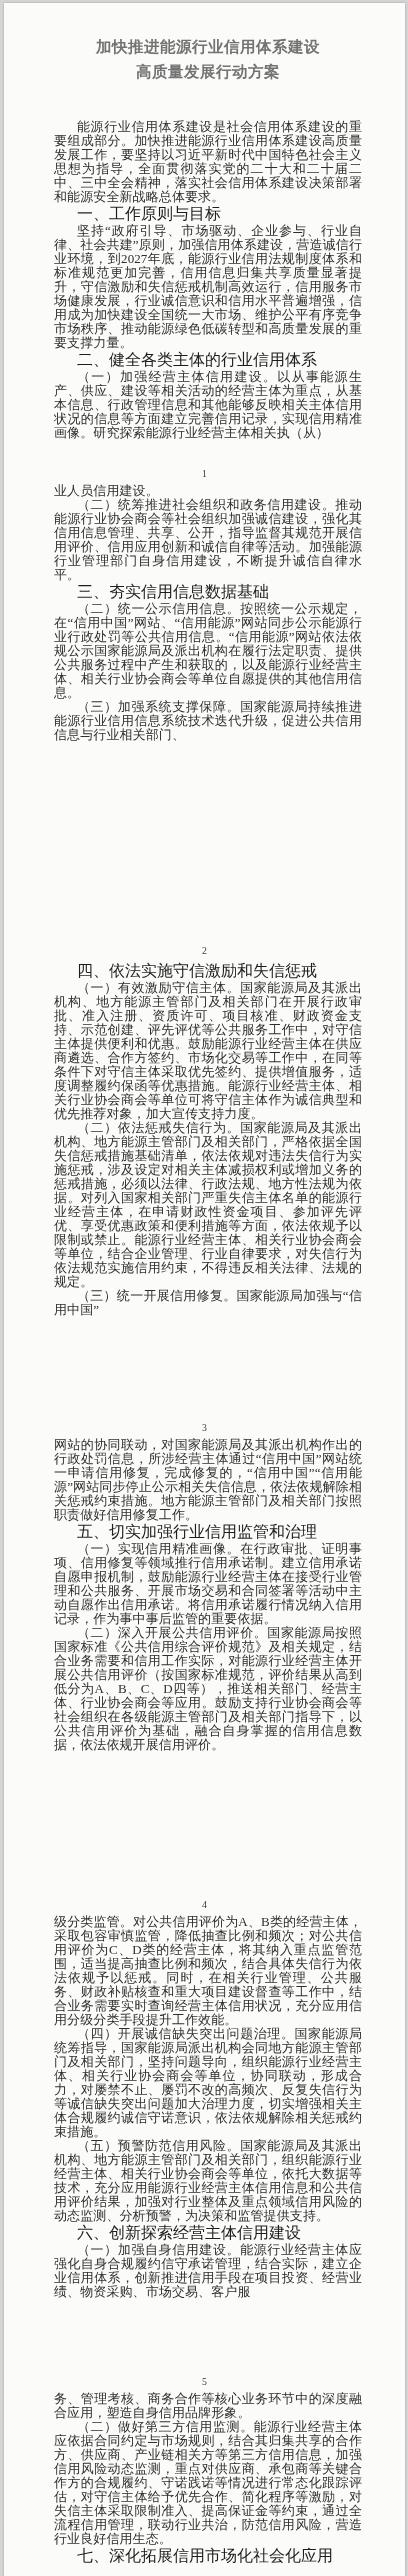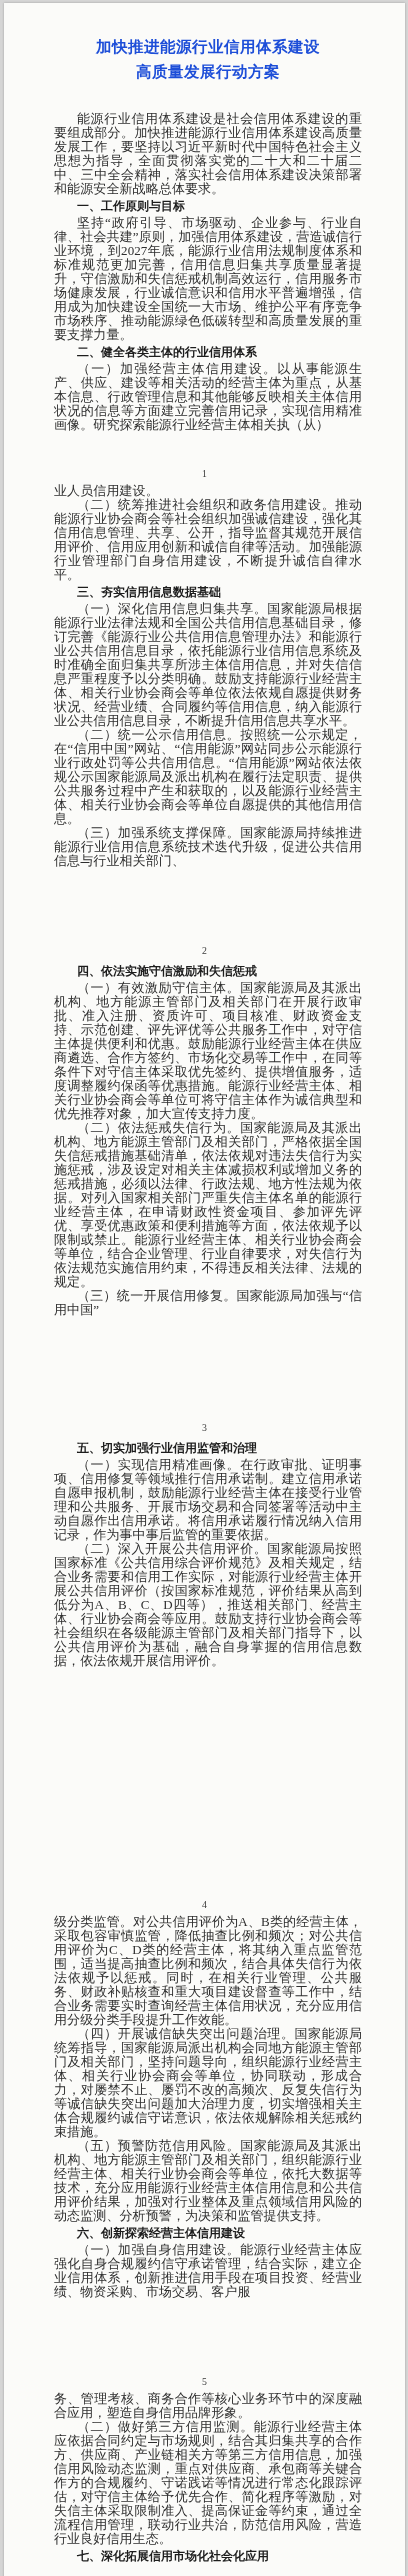--- a/index.html
+++ b/index.html
@@ -23,29 +23,29 @@
     padding:4.1px 43px 0 50px;
     overflow:hidden;
   }
   .page.first{padding-top:0;}
   .b-title{
     font-family:"Liberation Sans","DejaVu Sans",sans-serif;
     font-weight:700;
     font-size:15.5px;
     line-height:25px;
     text-align:center;
-    color:#1d4ed8;
+    color:#737373;
     letter-spacing:0.5px;
   }
   .b-title.t-first{margin-top:31px;}
-  .b-title.t-last{margin-bottom:28px;}
+  .b-title.t-last{margin-bottom:36px;}
   .b-h{
     font-family:"Liberation Sans","DejaVu Sans",sans-serif;
-    font-weight:700;
-    font-size:12px;
+    font-weight:400;
+    font-size:16px;
     line-height:18px;
     text-indent:23px;
     color:#1d1d1d;
     margin:1px 0;
   }
   .b-p,.b-pc{
     font-size:13px;
     line-height:14px;
     text-align:justify;
     letter-spacing:0.1px;
@@ -72,33 +72,33 @@
         <div class="b-h">一、工作原则与目标</div>
         <div class="b-p">坚持“政府引导、市场驱动、企业参与、行业自律、社会共建”原则，加强信用体系建设，营造诚信行业环境，到2027年底，能源行业信用法规制度体系和标准规范更加完善，信用信息归集共享质量显著提升，守信激励和失信惩戒机制高效运行，信用服务市场健康发展，行业诚信意识和信用水平普遍增强，信用成为加快建设全国统一大市场、维护公平有序竞争市场秩序、推动能源绿色低碳转型和高质量发展的重要支撑力量。</div>
         <div class="b-h">二、健全各类主体的行业信用体系</div>
         <div class="b-p">（一）加强经营主体信用建设。以从事能源生产、供应、建设等相关活动的经营主体为重点，从基本信息、行政管理信息和其他能够反映相关主体信用状况的信息等方面建立完善信用记录，实现信用精准画像。研究探索能源行业经营主体相关执（从）</div>
         <div class="pagenum">1</div>
       </div>
       <div class="page">
         <div class="b-pc">业人员信用建设。</div>
         <div class="b-p">（二）统筹推进社会组织和政务信用建设。推动能源行业协会商会等社会组织加强诚信建设，强化其信用信息管理、共享、公开，指导监督其规范开展信用评价、信用应用创新和诚信自律等活动。加强能源行业管理部门自身信用建设，不断提升诚信自律水平。</div>
         <div class="b-h">三、夯实信用信息数据基础</div>
-        <div class="b-p">（一）深化信用信息归集共享。国家能源局根据能源行业法律法规和全国公共信用信息基础目录，修订完善《能源行业公共信用信息管理办法》和能源行业公共信用信息目录，依托能源行业信用信息系统及时准确全面归集共享所涉主体信用信息，并对失信信息严重程度予以分类明确。鼓励支持能源行业经营主体、相关行业协会商会等单位依法依规自愿提供财务状况、经营业绩、合同履约等信用信息，纳入能源行业公共信用信息目录，不断提升信用信息共享水平。</div>
         <div class="b-p">（二）统一公示信用信息。按照统一公示规定，在“信用中国”网站、“信用能源”网站同步公示能源行业行政处罚等公共信用信息。“信用能源”网站依法依规公示国家能源局及派出机构在履行法定职责、提供公共服务过程中产生和获取的，以及能源行业经营主体、相关行业协会商会等单位自愿提供的其他信用信息。</div>
         <div class="b-p">（三）加强系统支撑保障。国家能源局持续推进能源行业信用信息系统技术迭代升级，促进公共信用信息与行业相关部门、</div>
         <div class="pagenum">2</div>
       </div>
       <div class="page">
         <div class="b-h">四、依法实施守信激励和失信惩戒</div>
         <div class="b-p">（一）有效激励守信主体。国家能源局及其派出机构、地方能源主管部门及相关部门在开展行政审批、准入注册、资质许可、项目核准、财政资金支持、示范创建、评先评优等公共服务工作中，对守信主体提供便利和优惠。鼓励能源行业经营主体在供应商遴选、合作方签约、市场化交易等工作中，在同等条件下对守信主体采取优先签约、提供增值服务，适度调整履约保函等优惠措施。能源行业经营主体、相关行业协会商会等单位可将守信主体作为诚信典型和优先推荐对象，加大宣传支持力度。</div>
         <div class="b-p">（二）依法惩戒失信行为。国家能源局及其派出机构、地方能源主管部门及相关部门，严格依据全国失信惩戒措施基础清单，依法依规对违法失信行为实施惩戒，涉及设定对相关主体减损权利或增加义务的惩戒措施，必须以法律、行政法规、地方性法规为依据。对列入国家相关部门严重失信主体名单的能源行业经营主体，在申请财政性资金项目、参加评先评优、享受优惠政策和便利措施等方面，依法依规予以限制或禁止。能源行业经营主体、相关行业协会商会等单位，结合企业管理、行业自律要求，对失信行为依法规范实施信用约束，不得违反相关法律、法规的规定。</div>
         <div class="b-p">（三）统一开展信用修复。国家能源局加强与“信用中国”</div>
         <div class="pagenum">3</div>
       </div>
       <div class="page">
+        <div class="b-pc">网站的协同联动，对国家能源局及其派出机构作出的行政处罚信息，所涉经营主体通过“信用中国”网站统一申请信用修复，完成修复的，“信用中国”“信用能源”网站同步停止公示相关失信信息，依法依规解除相关惩戒约束措施。地方能源主管部门及相关部门按照职责做好信用修复工作。</div>
         <div class="b-h">五、切实加强行业信用监管和治理</div>
         <div class="b-p">（一）实现信用精准画像。在行政审批、证明事项、信用修复等领域推行信用承诺制。建立信用承诺自愿申报机制，鼓励能源行业经营主体在接受行业管理和公共服务、开展市场交易和合同签署等活动中主动自愿作出信用承诺。将信用承诺履行情况纳入信用记录，作为事中事后监管的重要依据。</div>
         <div class="b-p">（二）深入开展公共信用评价。国家能源局按照国家标准《公共信用综合评价规范》及相关规定，结合业务需要和信用工作实际，对能源行业经营主体开展公共信用评价（按国家标准规范，评价结果从高到低分为A、B、C、D四等），推送相关部门、经营主体、行业协会商会等应用。鼓励支持行业协会商会等社会组织在各级能源主管部门及相关部门指导下，以公共信用评价为基础，融合自身掌握的信用信息数据，依法依规开展信用评价。</div>
         <div class="pagenum">4</div>
       </div>
       <div class="page">
         <div class="b-pc">级分类监管。对公共信用评价为A、B类的经营主体，采取包容审慎监管，降低抽查比例和频次；对公共信用评价为C、D类的经营主体，将其纳入重点监管范围，适当提高抽查比例和频次，结合具体失信行为依法依规予以惩戒。同时，在相关行业管理、公共服务、财政补贴核查和重大项目建设督查等工作中，结合业务需要实时查询经营主体信用状况，充分应用信用分级分类手段提升工作效能。</div>
         <div class="b-p">（四）开展诚信缺失突出问题治理。国家能源局统筹指导，国家能源局派出机构会同地方能源主管部门及相关部门，坚持问题导向，组织能源行业经营主体、相关行业协会商会等单位，协同联动，形成合力，对屡禁不止、屡罚不改的高频次、反复失信行为等诚信缺失突出问题加大治理力度，切实增强相关主体合规履约诚信守诺意识，依法依规解除相关惩戒约束措施。</div>
         <div class="b-p">（五）预警防范信用风险。国家能源局及其派出机构、地方能源主管部门及相关部门，组织能源行业经营主体、相关行业协会商会等单位，依托大数据等技术，充分应用能源行业经营主体信用信息和公共信用评价结果，加强对行业整体及重点领域信用风险的动态监测、分析预警，为决策和监管提供支持。</div>
         <div class="b-h">六、创新探索经营主体信用建设</div>

